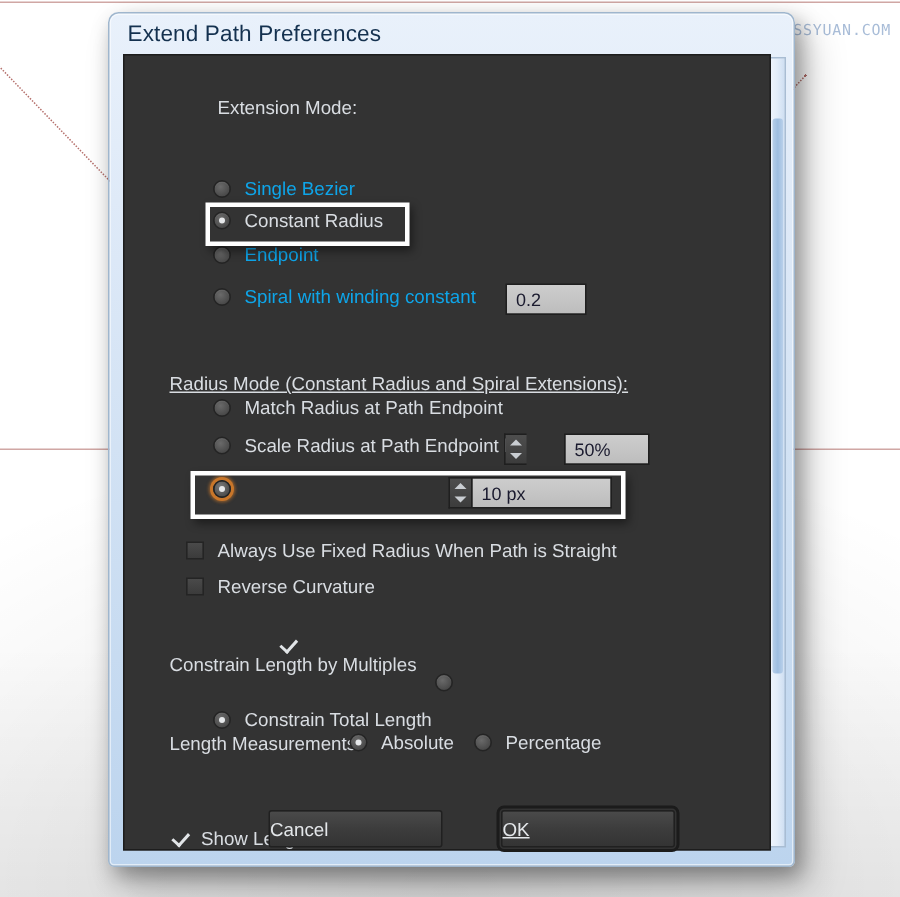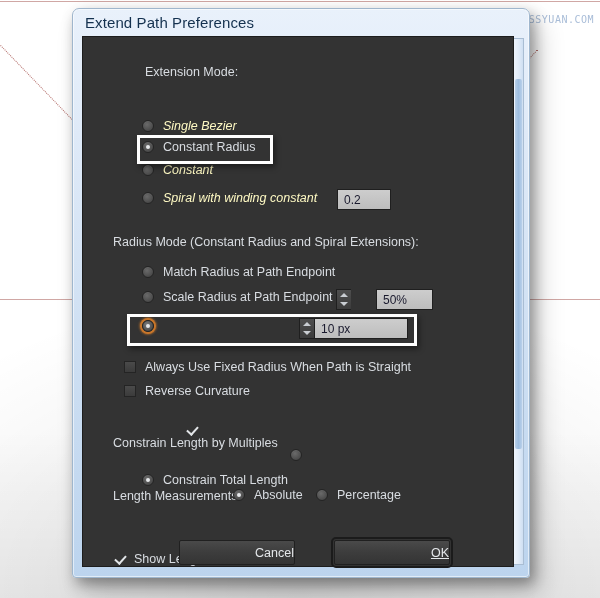--- a/index.html
+++ b/index.html
@@ -168,21 +168,21 @@
     content: "";
     position: absolute;
     left: 3px; top: -1px;
     width: 5px; height: 9px;
     border: solid #e2e5e8;
     border-width: 0 2px 2px 0;
     transform: rotate(42deg);
   }
 
   .lbl { color: #d9dde2; }
-  .lbl.dim { color: #fef9c3; font-style: italic; }
+  .lbl.dim { color: #0ea5e9; }
   .u { text-decoration: underline; text-underline-offset: 1px; }
 
   
   .textfield {
     background: linear-gradient(180deg,#cdcdcd 0%, #bdbdbd 100%);
     border: 1px solid #1f1f1f;
     color: #1a1a2e;
     font-size: 12px;
     padding: 1px 6px;
     box-sizing: border-box;
@@ -231,21 +231,21 @@
   .dlg-button {
     position: absolute;
     height: 25px;
     background: linear-gradient(180deg,#4a4a4a 0%, #3d3d3d 48%, #343434 100%);
     border: 1px solid #202020;
     border-radius: 2px;
     color: #e4e7ea;
     font-size: 12.5px;
     display: flex;
     align-items: center;
-    justify-content: flex-end;
+    justify-content: flex-start;
     box-sizing: border-box;
   }
   .dlg-button.default {
     outline: 2px solid #1b1b1b;
     outline-offset: 1px;
   }
 
   
   #watermark {
     position: absolute;
@@ -298,31 +298,31 @@
       <span class="lbl dim">Single Bezier</span>
     </div>
 
     <div class="row" style="left:59px; top:103px;">
       <span class="radio checked"></span>
       <span class="lbl">Constant Radius</span>
     </div>
 
     <div class="row" style="left:59px; top:126px;">
       <span class="radio"></span>
-      <span class="lbl dim">Constant</span>
+      <span class="lbl dim">Endpoint</span>
     </div>
 
     <div class="row" style="left:59px; top:154px;">
       <span class="radio"></span>
       <span class="lbl dim">Spiral with winding constant</span>
     </div>
 
     <input class="textfield" style="left: 254px; top: 152px; width: 54px; position: absolute;" value="0.2">
 
-    <div class="section-label" style="left:30px; top:198px;">Radius Mode (Constant Radius and Spiral Extensions):</div>
+    <div class="section-label" style="left:30px; top:212px;text-decoration:underline;">Radius Mode (Constant Radius and Spiral Extensions):</div>
 
     <div class="row" style="left:59px; top:228px;">
       <span class="radio"></span>
       <span class="lbl">Match Radius at Path Endpoint</span>
     </div>
 
     <div class="row" style="left:59px; top:253px;">
       <span class="radio"></span>
       <span class="lbl">Scale Radius at Path Endpoint by</span>
     </div>

